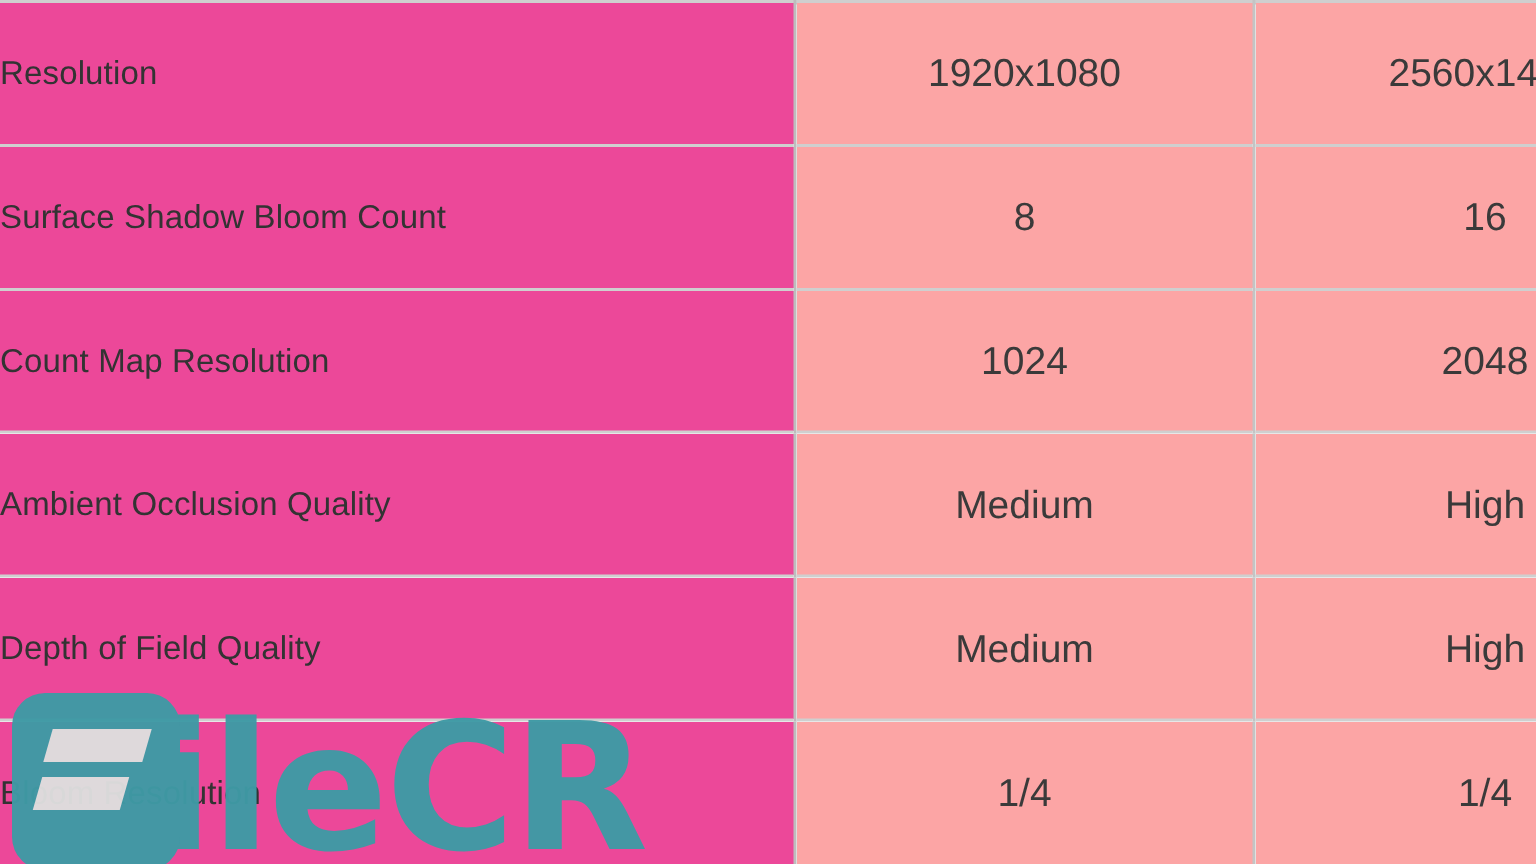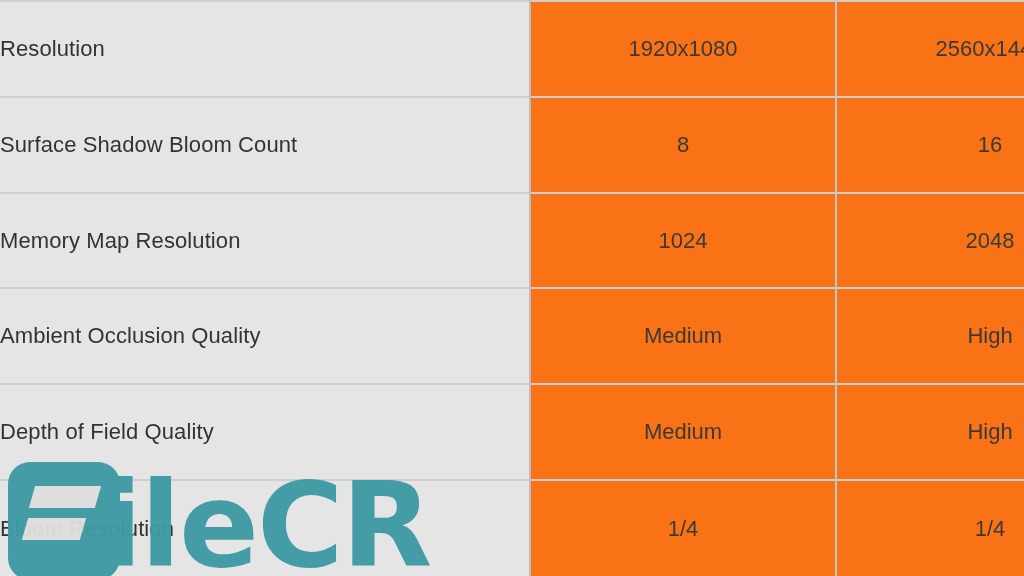--- a/index.html
+++ b/index.html
@@ -40,41 +40,41 @@
     padding: 0;
     margin: 0;
     vertical-align: middle;
     border-top: 2px solid #cfcfcf;
     box-sizing: border-box;
   }
 
   
   td.label-cell {
     width: 530px;
-    background: #e5e5e5;
+    background: #ec4899;
     border-top: 2px solid #dcdcdc;
     border-right: 2px solid #bdbdbd;
     color: #333333;
     font-size: 22px;
     font-weight: 400;
     letter-spacing: .1px;
     padding-left: 12px;
     white-space: nowrap;
     overflow: hidden;
   }
   
   tr.group-break td.label-cell {
     border-top: 2px solid #b3b3b3;
   }
 
   
   td.value-cell {
-    background: #f97316;
+    background: #fca5a5;
     color: #3a3a3a;
-    font-size: 22px;
+    font-size: 26px;
     font-weight: 400;
     text-align: center;
     white-space: nowrap;
     overflow: hidden;
   }
   td.value-col-1 { width: 306px; border-right: 2px solid #c4c4c4; }
   td.value-col-2 { width: 188px; }
 
   
   td.value-col-2 .clip-inner {
@@ -158,21 +158,21 @@
           </td>
         </tr>
         <tr>
           <td class="label-cell">Surface Shadow Bloom Count</td>
           <td class="value-cell value-col-1">8</td>
           <td class="value-cell value-col-2">
             <span class="clip-inner">16</span>
           </td>
         </tr>
         <tr>
-          <td class="label-cell">Memory Map Resolution</td>
+          <td class="label-cell">Count Map Resolution</td>
           <td class="value-cell value-col-1">1024</td>
           <td class="value-cell value-col-2">
             <span class="clip-inner">2048</span>
           </td>
         </tr>
         <tr class="group-break">
           <td class="label-cell">Ambient Occlusion Quality</td>
           <td class="value-cell value-col-1">Medium</td>
           <td class="value-cell value-col-2">
             <span class="clip-inner">High</span>

